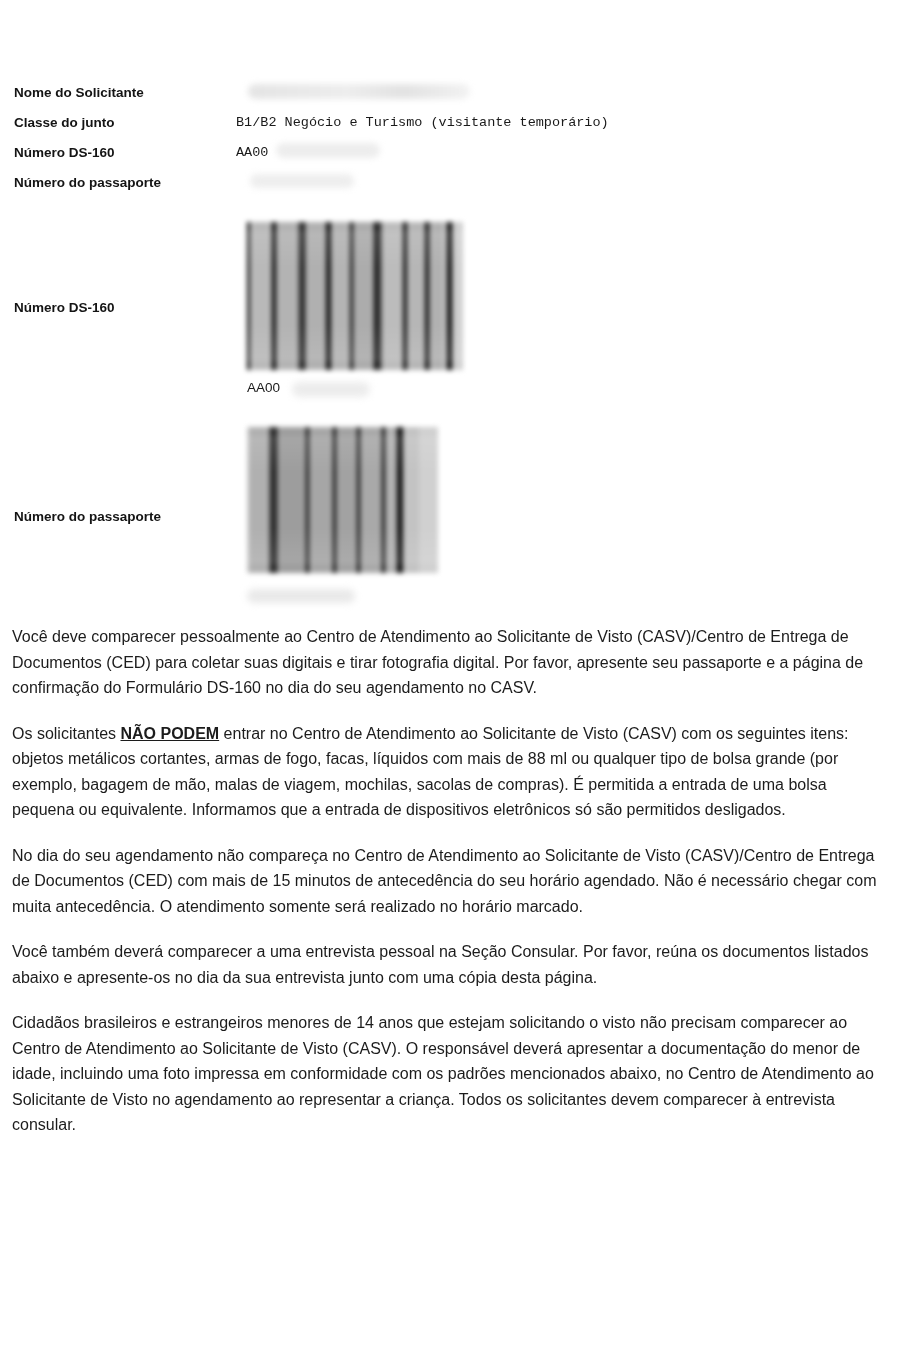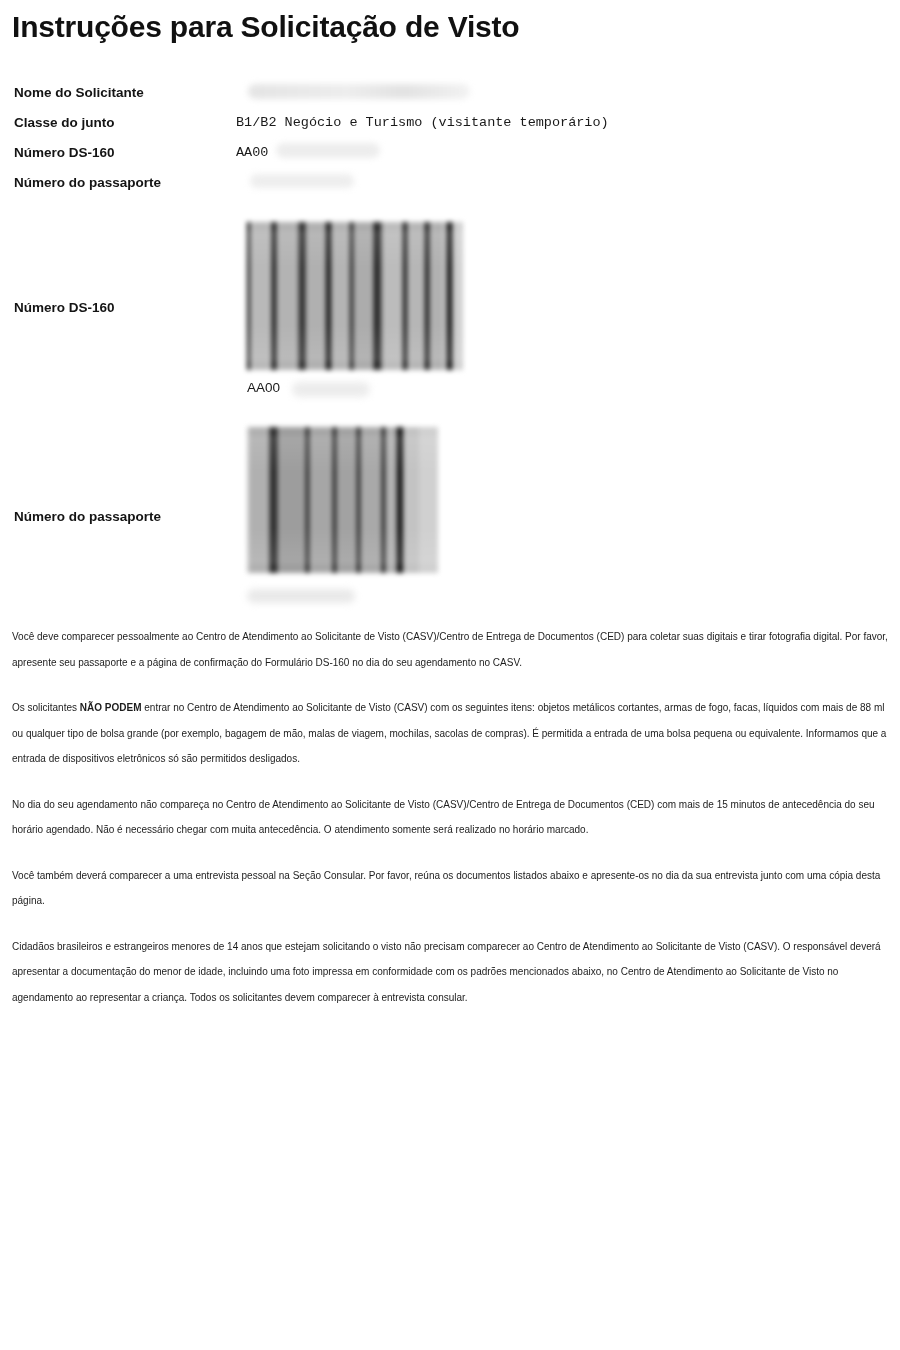--- a/index.html
+++ b/index.html
@@ -150,35 +150,35 @@
 
   
   .body-copy {
     position: absolute;
     left: 12px;
     top: 624px;
     width: 876px;
   }
   .body-copy p {
     margin: 0 0 20px 0;
-    font-size: 10px;
+    font-size: 16px;
     line-height: 25.5px;
     color: #1c1c1c;
     text-align: left;
   }
   .body-copy p strong {
     font-weight: bold;
+    text-decoration: underline;
   }
 </style>
 </head>
 <body>
 
 <div class="page">
 
-  <div class="doc-title">Instruções para Solicitação de Visto</div>
 
   <div class="fields">
 
     <div class="field-row">
       <span class="field-label">Nome do Solicitante</span>
       <span class="redact-name"></span>
     </div>
 
     <div class="field-row">
       <span class="field-label">Classe do junto</span>

